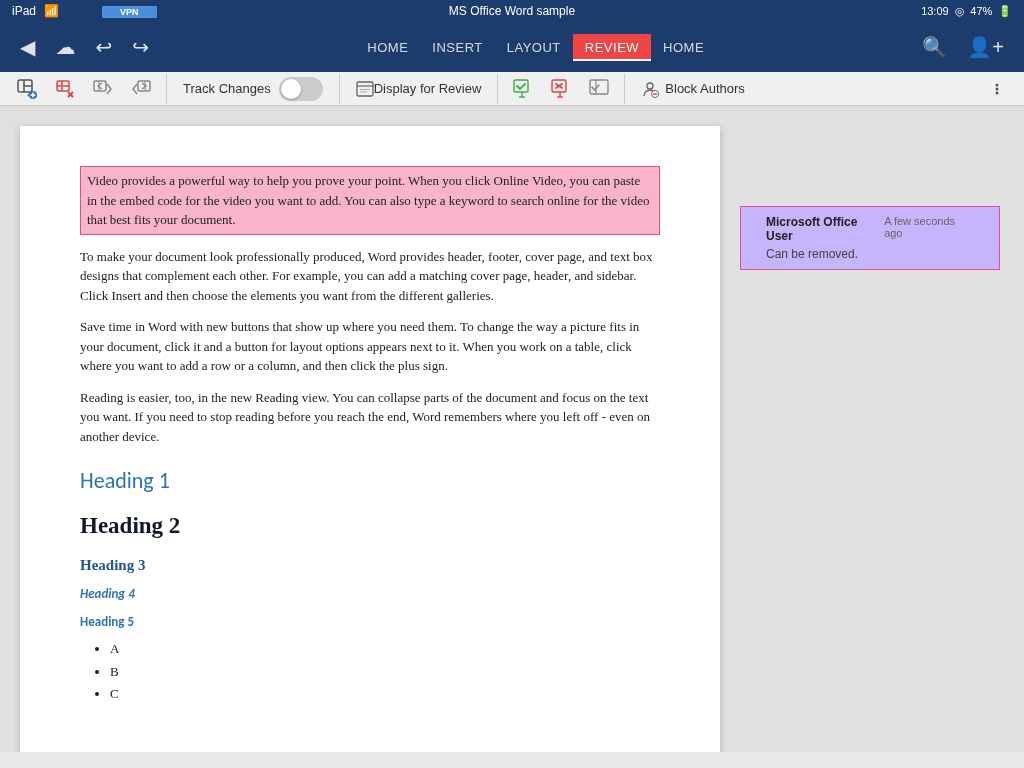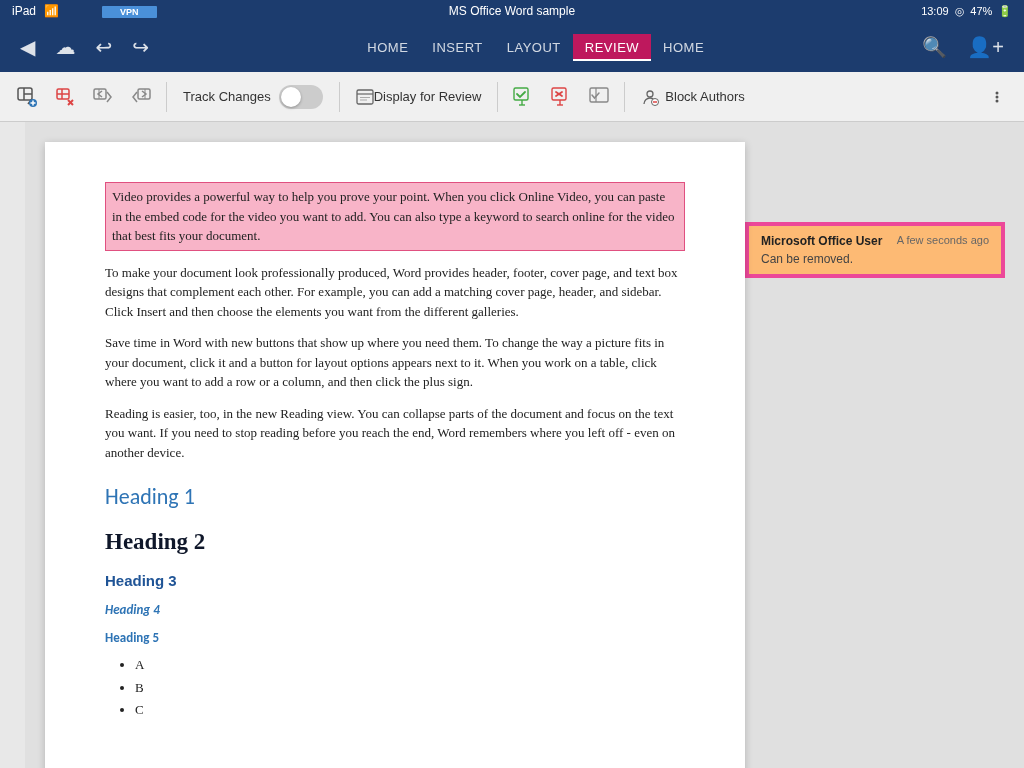--- a/index.html
+++ b/index.html
@@ -38,42 +38,42 @@
       background: none;
       border: none;
       cursor: pointer;
       font-size: 13px;
       padding: 6px 12px;
       border-radius: 4px;
       letter-spacing: 0.5px;
       font-weight: 500;
     }
     .nav-btn.active {
-      background: #be185d;
+      background: #ef4444;
       color: white;
       border-bottom: 2px solid #fff;
       border-radius: 0;
       padding-bottom: 4px;
     }
     .nav-icon-btn {
       color: rgba(255,255,255,0.85);
       background: none;
       border: none;
       cursor: pointer;
       font-size: 20px;
       padding: 4px;
       border-radius: 4px;
       display: flex; align-items: center;
     }
 
     
     .toolbar {
       background: #f0f0f0;
       border-bottom: 1px solid #ccc;
-      height: 50px;
+      height: 34px;
       display: flex;
       align-items: center;
       padding: 0 10px;
       gap: 4px;
     }
     .toolbar-btn {
       background: none;
       border: none;
       cursor: pointer;
       padding: 4px 6px;
@@ -118,21 +118,21 @@
     }
     .toolbar-right { margin-left: auto; display: flex; align-items: center; gap: 4px; }
 
     
     .doc-area {
       display: flex;
       height: calc(768px - 22px - 50px - 50px);
       background: #e0e0e0;
       overflow: auto;
       padding: 20px;
-      margin-left: 25px;
+      gap: 20px;
     }
     .page {
       background: white;
       min-width: 700px;
       width: 700px;
       min-height: 700px;
       padding: 40px 60px;
       box-shadow: 0 2px 8px rgba(0,0,0,0.2);
       font-family: 'Times New Roman', Times, serif;
       font-size: 13px;
@@ -147,31 +147,31 @@
     }
     .highlight-para {
       background: #f8b4c8;
       border: 1px solid #e05080;
       padding: 4px 6px;
       margin-bottom: 12px;
     }
     .normal-para { margin-bottom: 12px; }
     .heading1 { font-size: 22px; color: #2e74b5; font-weight: normal; margin: 18px 0 6px; font-family: 'Calibri', Arial, sans-serif; }
     .heading2 { font-size: 23px; color: #0f172a; font-weight: bold; margin: 12px 0 4px; font-family: Liberation Serif, serif; }
-    .heading3 { font-size: 15px; color: #1f5496; font-weight: bold; margin: 10px 0 4px; font-family: Liberation Sans, sans-serif; }
+    .heading3 { font-size: 15px; color: #1f5496; font-weight: bold; margin: 10px 0 4px; font-family: Liberation Serif, serif; }
     .heading4 { font-size: 13px; color: #2e74b5; font-style: italic; margin: 8px 0 3px; font-family: 'Calibri', Arial, sans-serif; }
     .heading5 { font-size: 13px; color: #2e74b5; margin: 8px 0 3px; font-family: 'Calibri', Arial, sans-serif; }
     .bullet-list { margin: 8px 0 8px 30px; }
     .bullet-list li { margin-bottom: 3px; }
 
     
     .comment-box {
-      border: 4px solid #ec4899;
-      background: #fdba74;
-      padding: 8px 12px;
+      border: 1px solid #ec4899;
+      background: #c4b5fd;
+      padding: 8px 25px;
       font-family: Arial, sans-serif;
       font-size: 12px;
       min-width: 240px;
     }
     .comment-header { display: flex; justify-content: space-between; align-items: flex-start; margin-bottom: 4px; }
     .comment-author { font-weight: bold; font-size: 12px; color: #222; }
     .comment-time { font-size: 11px; color: #666; }
     .comment-text { color: #444; font-size: 12px; }
   </style>
 </head>

